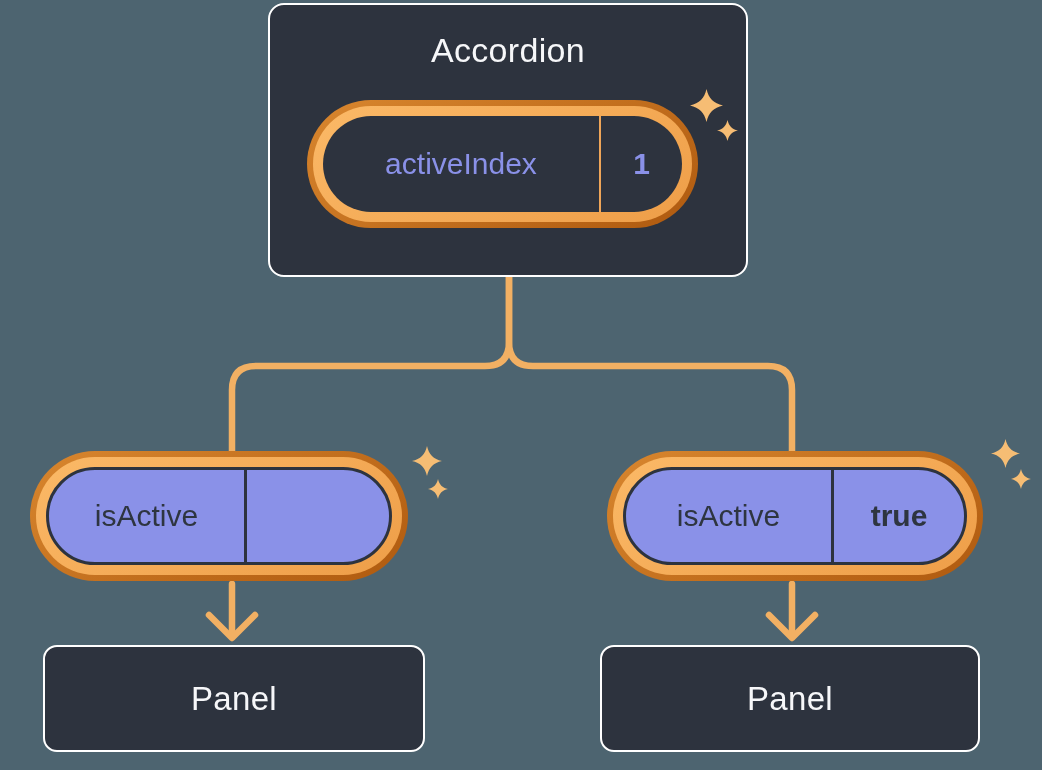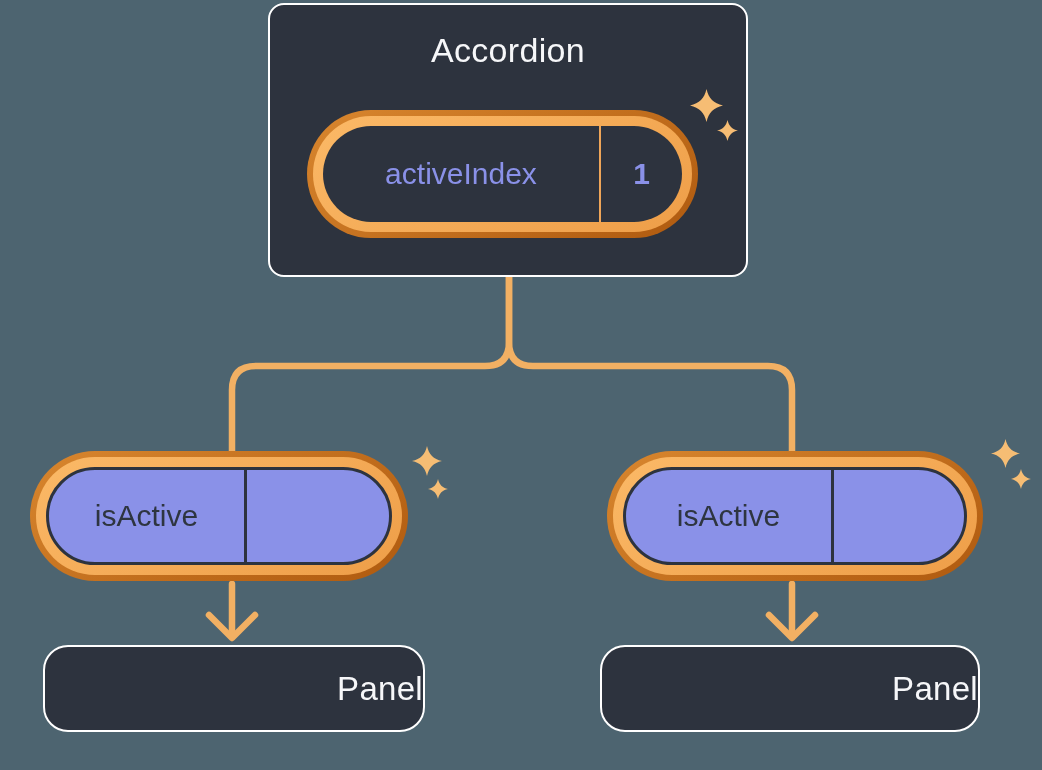--- a/index.html
+++ b/index.html
@@ -37,23 +37,23 @@
   }
   .box-title{
     margin-top:26px;
     text-align:center;
     color:var(--text-light,#F6F7F9);
     font-size:34px;
     font-weight:500;
     letter-spacing:0.3px;
   }
   .panel{
-    left:43px;top:645px;width:382px;height:87px;
-    border-radius:25px;
-    display:flex;align-items:center;justify-content:flex-end;
+    left:43px;top:645px;width:382px;height:107px;
+    border-radius:14px;
+    display:flex;align-items:center;justify-content:center;
   }
   .panel.right{ left:600px;width:380px; }
   .panel-label{
     color:var(--text-light,#F6F7F9);
     font-size:33px;
     font-weight:500;
     letter-spacing:0.3px;
   }
   
   .pill-glow{
@@ -119,21 +119,21 @@
     <path class="wire" d="M232,584 L232,633"></path>
     <path class="wire" d="M209,615 L232,638 L255,615"></path>
     <path class="wire" d="M792,584 L792,633"></path>
     <path class="wire" d="M769,615 L792,638 L815,615"></path>
   </svg>
 
   <div class="box accordion-box">
     <div class="box-title">Accordion</div>
   </div>
 
-  <div class="pill-glow" style="left:307px;top:110px;width:391px;height:128px">
+  <div class="pill-glow" style="left:307px;top:100px;width:391px;height:128px">
     <div class="pill-light">
       <div class="pill-core dark">
         <div class="cell txt-purple" style="width:276px">activeIndex</div>
         <div class="vline orange"></div>
         <div class="cell grow bold txt-purple">1</div>
       </div>
     </div>
   </div>
 
   <svg class="sparkle" style="left:690px;top:89px;width:33px;height:33px" viewBox="0 0 24 24">
@@ -157,20 +157,21 @@
   </svg>
   <svg class="sparkle" style="left:428px;top:479px;width:20px;height:20px" viewBox="0 0 24 24">
     <path d="M12 0 C13.5 6.8 17.2 10.5 24 12 C17.2 13.5 13.5 17.2 12 24 C10.5 17.2 6.8 13.5 0 12 C6.8 10.5 10.5 6.8 12 0 Z"></path>
   </svg>
 
   <div class="pill-glow" style="left:607px;top:451px;width:376px;height:130px">
     <div class="pill-light">
       <div class="pill-core purple">
         <div class="cell txt-dark" style="width:205px">isActive</div>
         <div class="vline"></div>
+        <div class="cell grow bold txt-dark">true</div>
       </div>
     </div>
   </div>
 
   <svg class="sparkle" style="left:991px;top:439px;width:29px;height:29px" viewBox="0 0 24 24">
     <path d="M12 0 C13.5 6.8 17.2 10.5 24 12 C17.2 13.5 13.5 17.2 12 24 C10.5 17.2 6.8 13.5 0 12 C6.8 10.5 10.5 6.8 12 0 Z"></path>
   </svg>
   <svg class="sparkle" style="left:1011px;top:469px;width:20px;height:20px" viewBox="0 0 24 24">
     <path d="M12 0 C13.5 6.8 17.2 10.5 24 12 C17.2 13.5 13.5 17.2 12 24 C10.5 17.2 6.8 13.5 0 12 C6.8 10.5 10.5 6.8 12 0 Z"></path>
   </svg>

